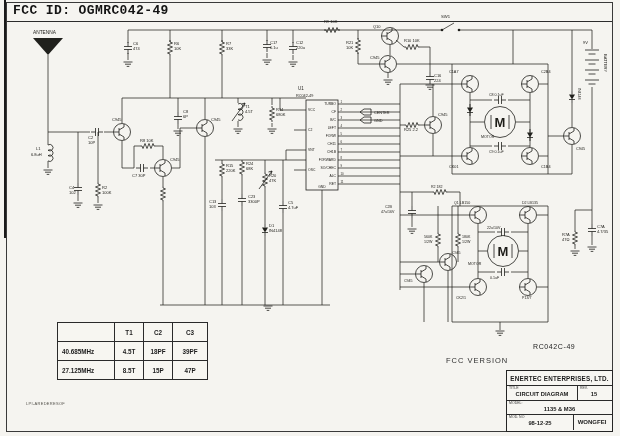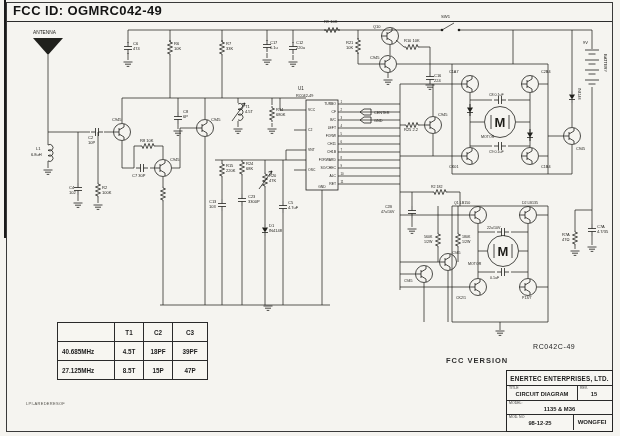--- a/index.html
+++ b/index.html
@@ -2,23 +2,23 @@
 <html><head>
 <meta charset="utf-8">
 <style>
   html,body{margin:0;padding:0;background:#d8d8d4;}
   .page{position:relative;width:620px;height:436px;background:#f5f4f0;overflow:hidden;
         font-family:"Liberation Sans",sans-serif;color:#1a1a1a;
         background-image:radial-gradient(#eceae4 .5px, transparent .5px);background-size:9px 6px;}
   .frame{position:absolute;left:6px;top:2px;right:7px;bottom:4px;border:1px solid #3a3a3a;pointer-events:none;}
   .left-edge{position:absolute;left:4px;top:0;width:2px;height:238px;background:#1b1b1b;}
   .top-rule{position:absolute;left:7px;top:21px;width:605px;height:1px;background:#2c2c2c;}
-  .fcc-header{position:absolute;left:13px;top:3px;font-family:Liberation Sans, sans-serif;
+  .fcc-header{position:absolute;left:13px;top:3px;font-family:Liberation Mono, monospace;
               font-size:13px;font-weight:600;letter-spacing:.4px;color:#141414;white-space:nowrap;}
-  .fcc-version{position:absolute;left:438px;top:356px;font-size:7.5px;font-weight:700;
+  .fcc-version{position:absolute;left:438px;top:356px;font-size:7.5px;font-weight:400;
                letter-spacing:1px;color:#2e2e2e;padding-left:8px;}
   .board-code{position:absolute;left:533px;top:343px;font-size:7px;letter-spacing:.6px;color:#222;}
   .side-note{position:absolute;left:26px;top:401px;font-size:4px;letter-spacing:.3px;color:#55524c;}
   
   .freq-table{position:absolute;left:57px;top:322px;border-collapse:collapse;
               font-size:6.3px;font-weight:700;color:#1c1c1c;}
   .freq-table td{border:1px solid #2a2a2a;height:18px;text-align:center;padding:0 2px;background:rgba(248,247,243,.55);}
   .freq-table td.c0{width:50px;text-align:left;padding-left:4px;}
   .freq-table td.c1{width:24px;} .freq-table td.c2{width:24px;} .freq-table td.c3{width:30px;}
   

